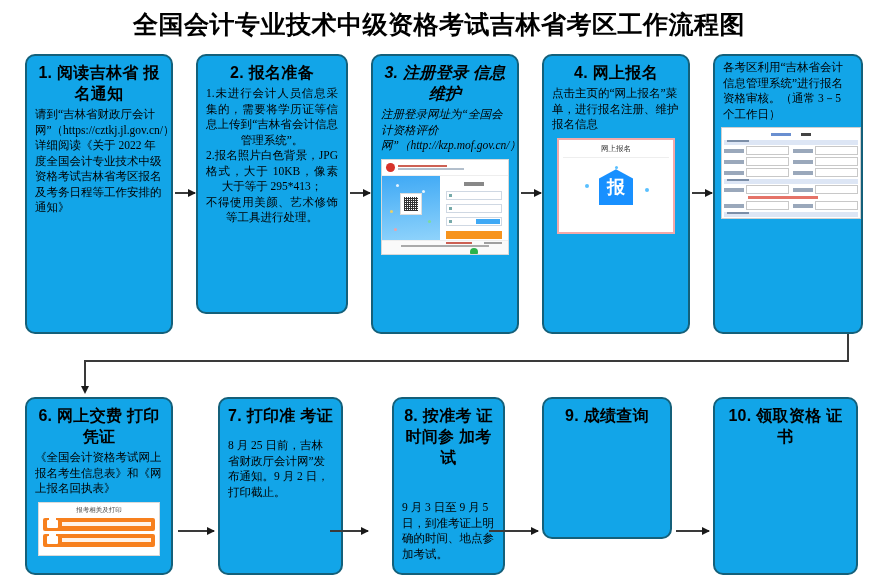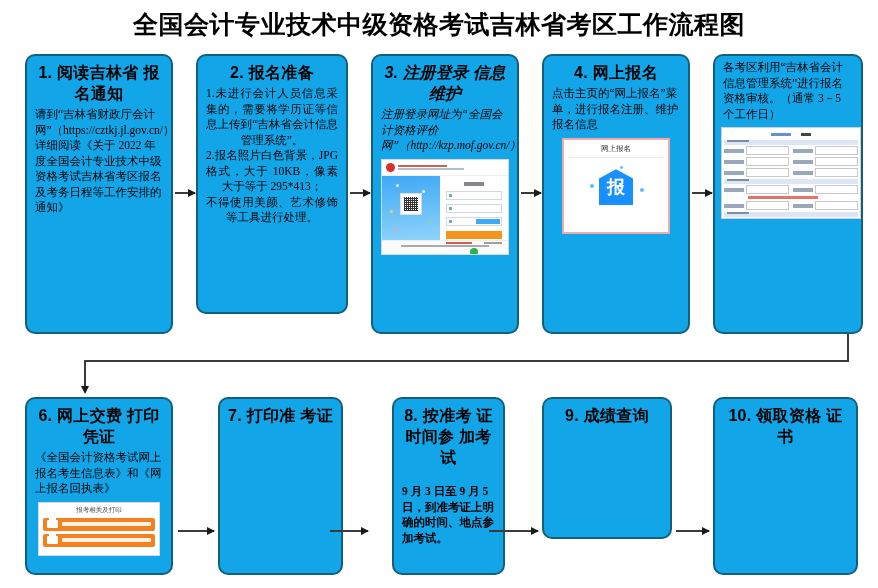--- a/index.html
+++ b/index.html
@@ -95,21 +95,21 @@
   .tl-field .code{position:absolute; right:1px; top:1px; bottom:1px; width:24px; background:#3fa9f5;}
   .tl-btn{ height:8px; background:#f7941e; margin-top:5px;}
   .tl-links{ display:flex; justify-content:space-between; margin-top:3px;}
   .tl-links i{ display:block; height:2px; width:26px; background:#c0392b; opacity:.8;}
   .tl-links i:last-child{ background:#888; width:18px;}
   .tl-wechat{ width:8px;height:8px;border-radius:50%;background:#2bb24c;margin:4px auto 0 auto;}
   .tl-foot{ height:13px; background:#fafafa; border-top:1px solid #eee;}
   .tl-foot i{display:block;height:2px;background:#aaa;margin:4px auto 0 auto;width:70%;}
 
   
-  .thumb-card { width: 108px; height: 96px; border: 2px solid #f3a9a9; padding:4px; }
+  .thumb-card { width: 118px; height: 96px; border: 2px solid #f3a9a9; padding:4px; }
   .tc-title { text-align:center; font-family:"Liberation Sans","DejaVu Sans",sans-serif;
               font-size: 7.5px; color:#333; padding-bottom:3px; border-bottom:1px solid #eee;}
   .tc-body { position:relative; height:62px; }
   .tc-shield{
     position:absolute; left:50%; top:48%; transform:translate(-50%,-50%);
     width:34px; height:36px; background:#1890ff;
     clip-path: polygon(50% 0%, 100% 26%, 100% 100%, 0% 100%, 0% 26%);
     display:flex; align-items:center; justify-content:center;
     color:#fff; font-family:"Liberation Sans","DejaVu Sans",sans-serif;
     font-size:18px; font-weight:bold;
@@ -340,27 +340,28 @@
       <div class="tp-btn">
         <span class="tp-ico"></span>
         <span class="tp-lab"></span>
       </div>
     </div>
   </div>
 
   <div class="node" style="left:218px; top:355px; width:125px; height:178px;">
     <div class="node-title">7. 打印准
 考证</div>
+    <div class="node-body" style="margin-top:12px;">8 月 25 日前，吉林省财政厅会计网”发布通知。9 月 2 日，打印截止。</div>
   </div>
 
   <div class="node" style="left:392px; top:355px; width:113px; height:178px;">
     <div class="node-title">8. 按准考
 证时间参
 加考试</div>
-    <div class="node-body" style="margin-top:16px;font-weight:bold;">9 月 3 日至 9 月 5 日，到准考证上明确的时间、地点参加考试。</div>
+    <div class="node-body" style="margin-top:32px;">9 月 3 日至 9 月 5 日，到准考证上明确的时间、地点参加考试。</div>
   </div>
 
   <div class="node" style="left:542px; top:355px; width:130px; height:142px;">
     <div class="node-title">9. 成绩查询</div>
   </div>
 
   <div class="node" style="left:713px; top:355px; width:145px; height:178px;">
     <div class="node-title">10. 领取资格
 证书</div>
   </div>

